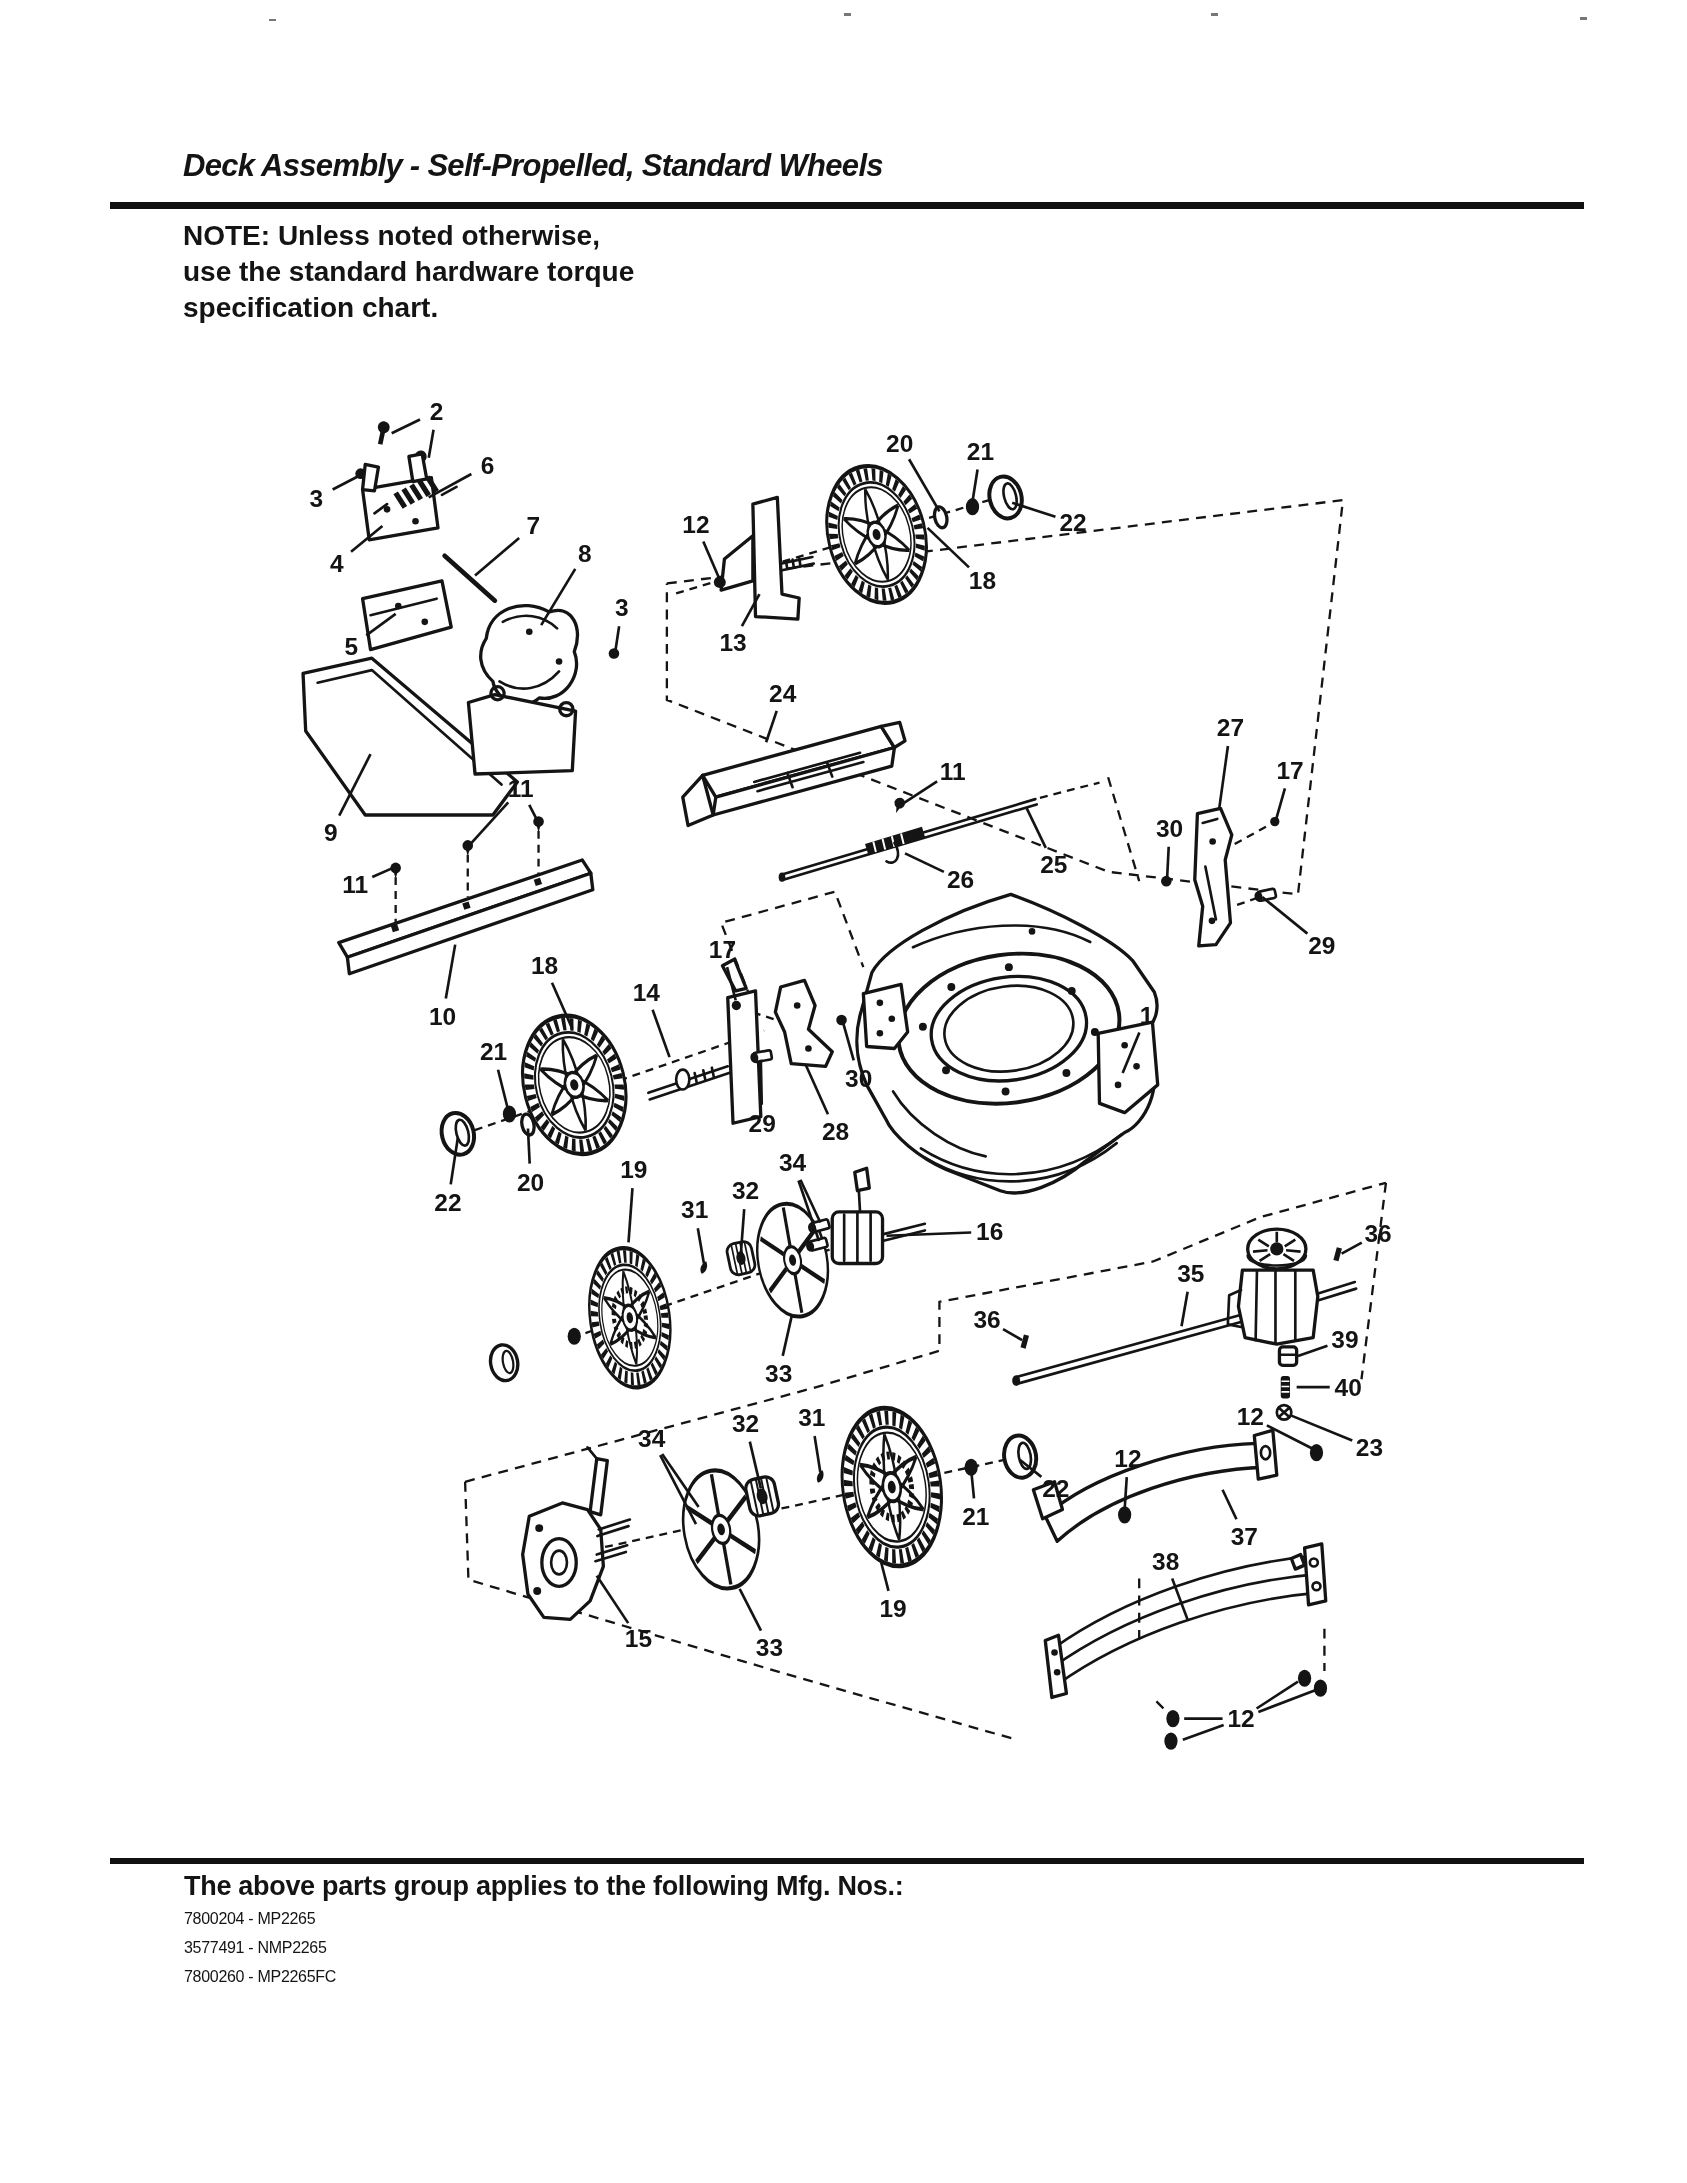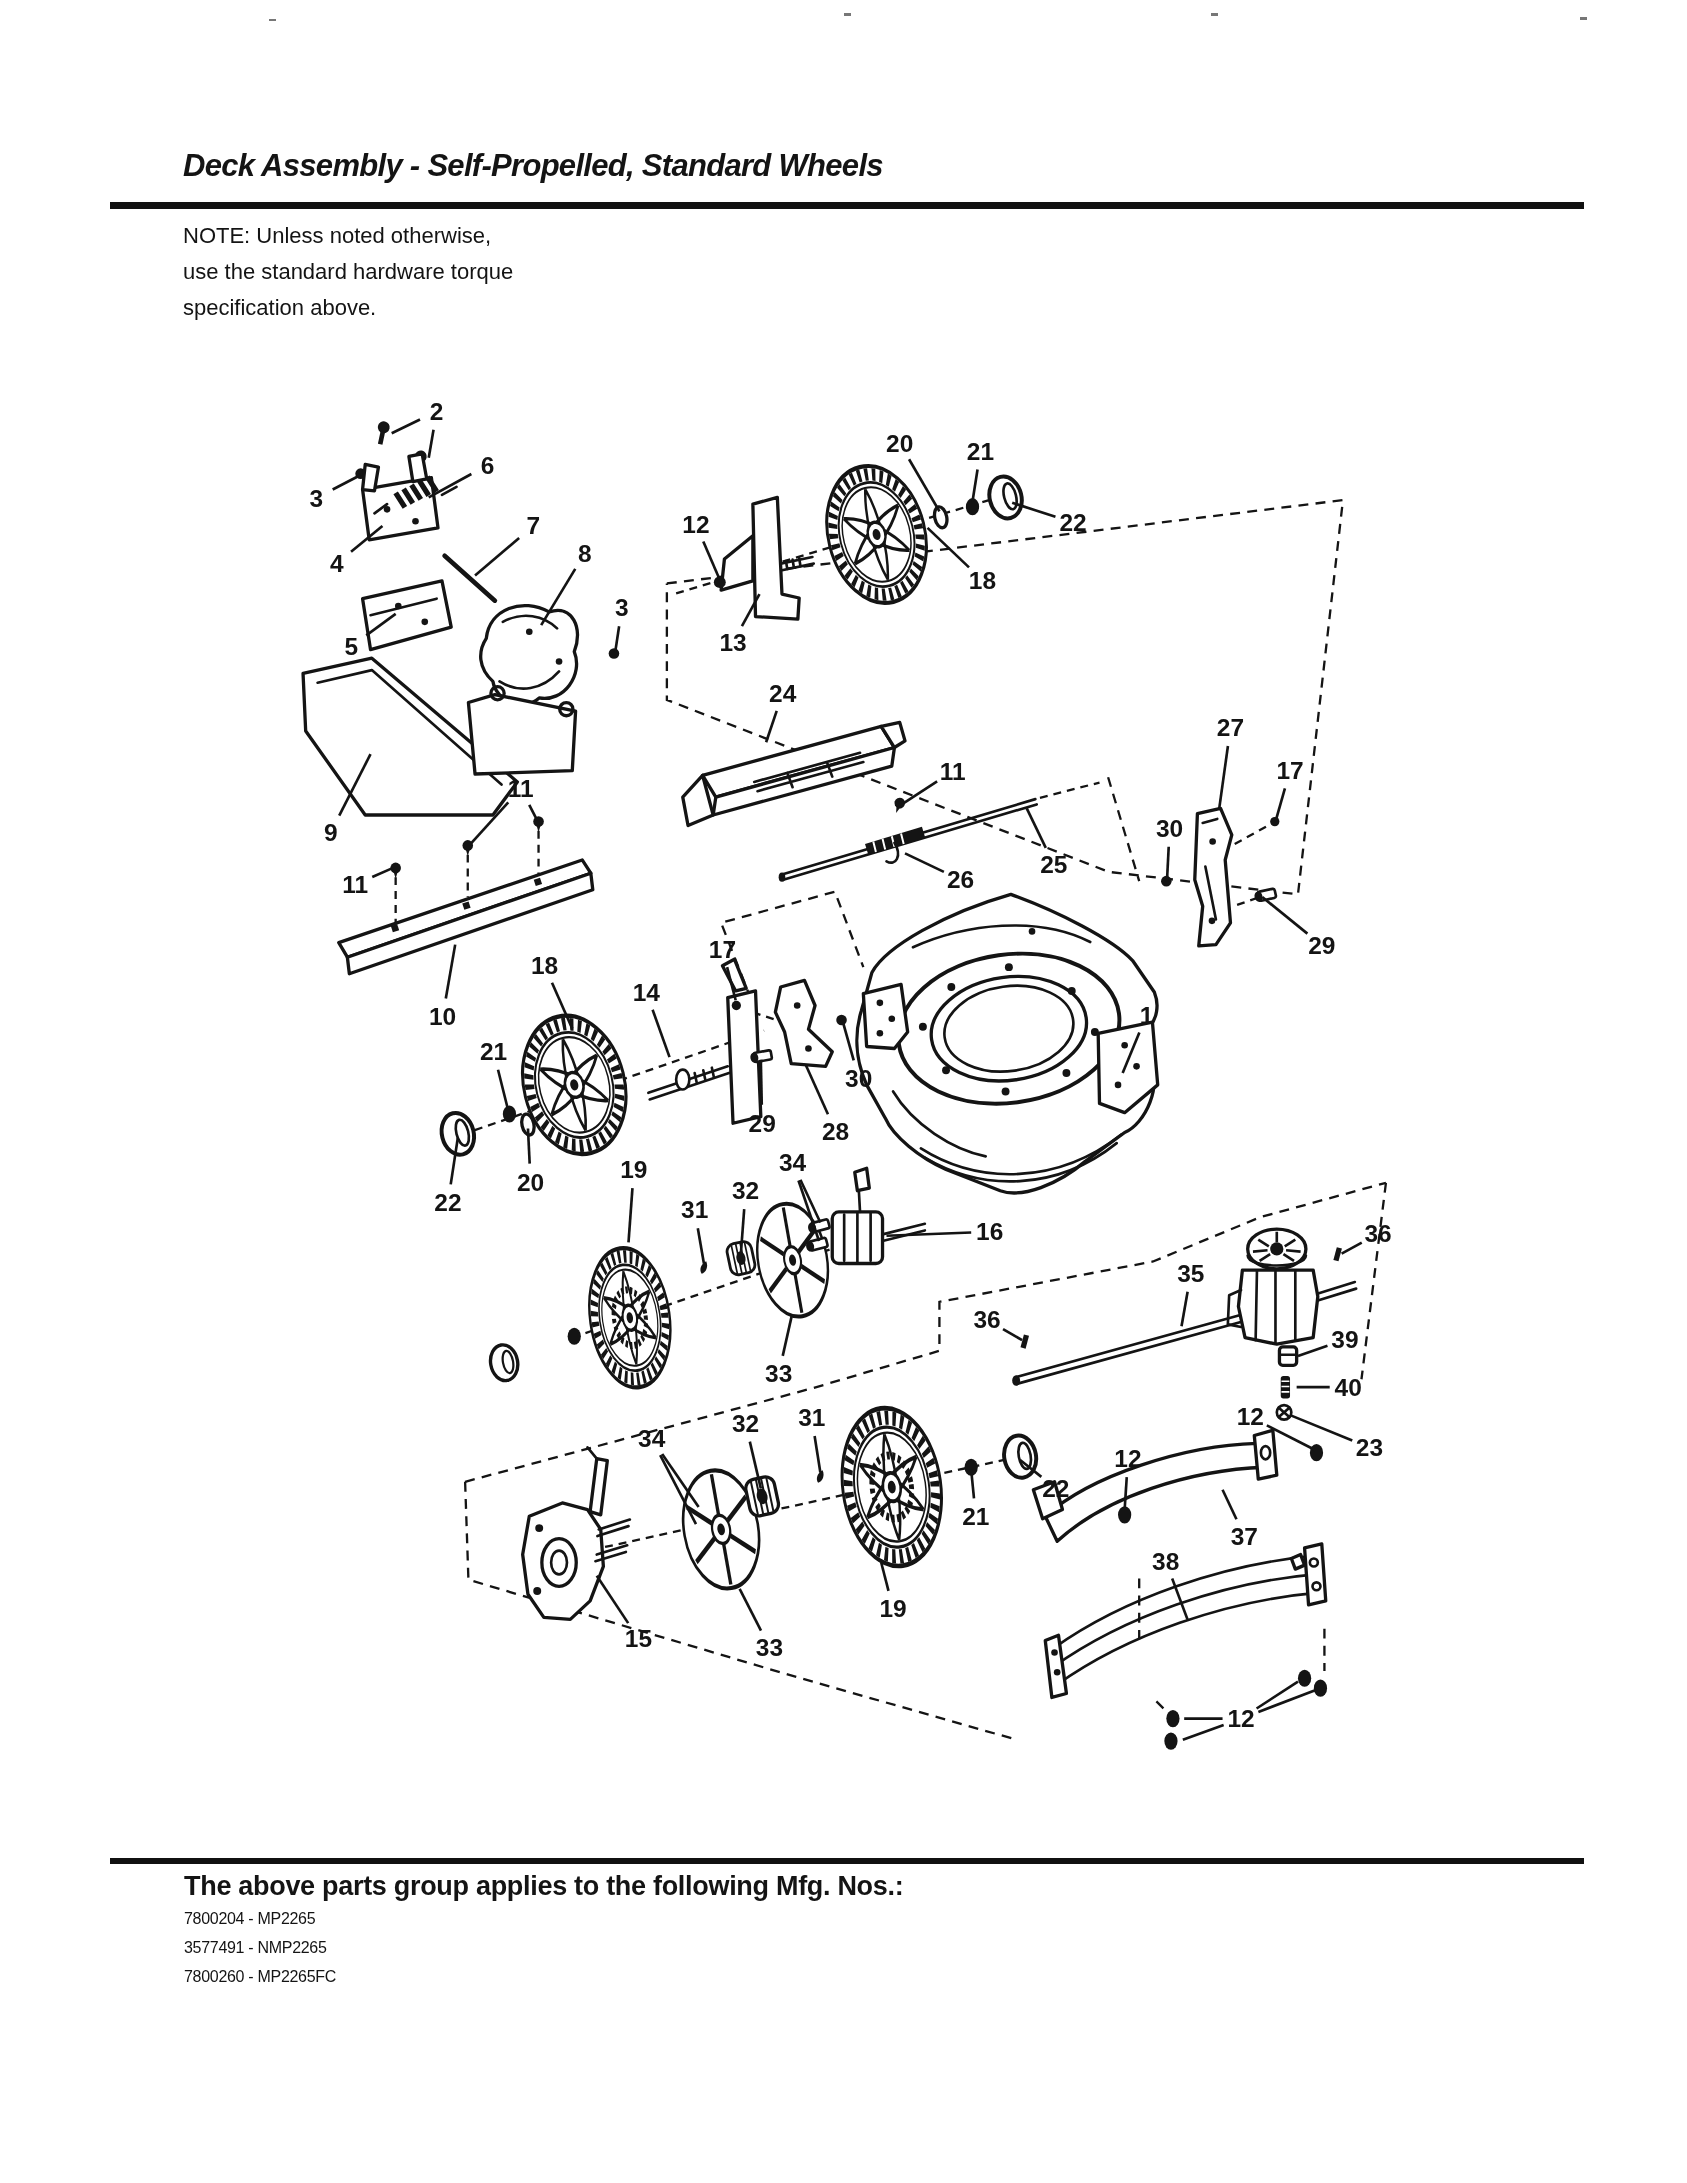--- a/index.html
+++ b/index.html
@@ -2,21 +2,21 @@
 <html style="font-size:10.6px"><head>
 <meta charset="utf-8">
 <style>
   html,body{margin:0;padding:0;background:#e8e8e8;}
   #page{position:relative;width:1687px;height:2183px;background:#ffffff;overflow:hidden;
         font-family:"Liberation Sans", sans-serif;color:#141414;padding-left:45px;}
   .tick{position:absolute;background:#777;}
   #title{position:absolute;left:183px;top:148px;font-size:31px;font-weight:bold;font-style:italic;
          letter-spacing:-0.7px;white-space:nowrap;}
   #title-rule{position:absolute;left:110px;top:202px;width:1474px;height:7.3px;background:#111;}
-  #note{position:absolute;left:183px;top:218px;font-size:22px;font-weight:normal;line-height:36px;}
+  #note{position:absolute;left:183px;top:218px;font-size:28px;font-weight:bold;line-height:36px;}
   #footer-rule{position:absolute;left:110px;top:1858px;width:1474px;height:6px;background:#111;}
   #footer-head{position:absolute;left:184px;top:1871px;font-size:27px;font-weight:bold;letter-spacing:-0.3px;}
   #footer-list{position:absolute;left:184px;top:1904px;font-size:16px;line-height:29px;letter-spacing:-0.3px;}
   svg text.callout{font-family:"Liberation Sans", sans-serif;font-size:37px;font-weight:bold;fill:#141414;}
   svg .ln{stroke:#141414;stroke-width:4;fill:none;}
   svg .art{stroke:#141414;stroke-width:5;fill:#ffffff;stroke-linejoin:round;}
   svg .artn{stroke:#141414;stroke-width:4;fill:none;stroke-linejoin:round;stroke-linecap:round;}
   svg .dash{stroke:#141414;stroke-width:3.5;fill:none;stroke-dasharray:15 11;}
   svg .axis{stroke:#141414;stroke-width:3.5;fill:none;stroke-dasharray:12 9;}
   svg .dark{fill:#141414;stroke:none;}
@@ -30,21 +30,21 @@
   <div class="tick" style="left:844px;top:13.2px;width:6.6px;height:2.6px"></div>
   <div class="tick" style="left:1211px;top:13.2px;width:6.6px;height:2.6px"></div>
   <div class="tick" style="left:1580px;top:17px;width:6.6px;height:2.6px"></div>
 
   <div id="title">Deck Assembly - Self-Propelled, Standard Wheels</div>
   <div id="title-rule"></div>
 
   <div id="note">
     <div>NOTE: Unless noted otherwise,</div>
     <div>use the standard hardware torque</div>
-    <div>specification above.</div>
+    <div>specification chart.</div>
   </div>
 
   <svg width="1687" height="2183" viewBox="0 0 2550 3300" style="position:absolute;left:0;top:0">
     <defs>
       <g id="wheel">
         <circle r="100" fill="#fff" stroke="#141414" stroke-width="6"></circle>
         <circle r="88" fill="none" stroke="#141414" stroke-width="18" stroke-dasharray="7 8"></circle>
         <circle r="76" fill="#fff" stroke="#141414" stroke-width="4"></circle>
         <circle r="69" fill="none" stroke="#141414" stroke-width="3"></circle>
         <g fill="none" stroke="#141414" stroke-width="5">

